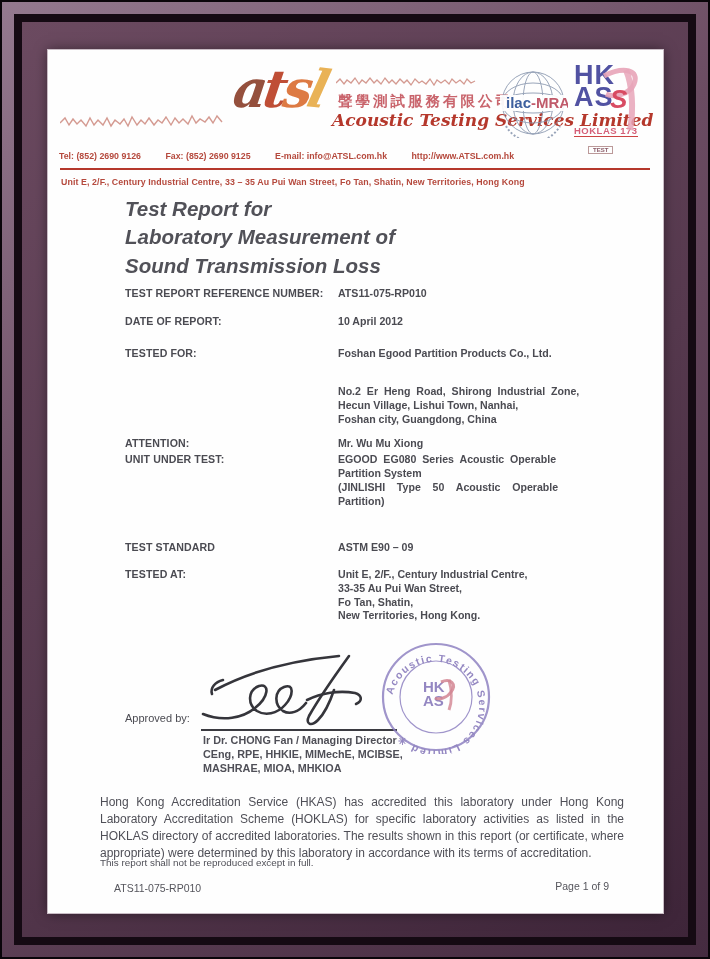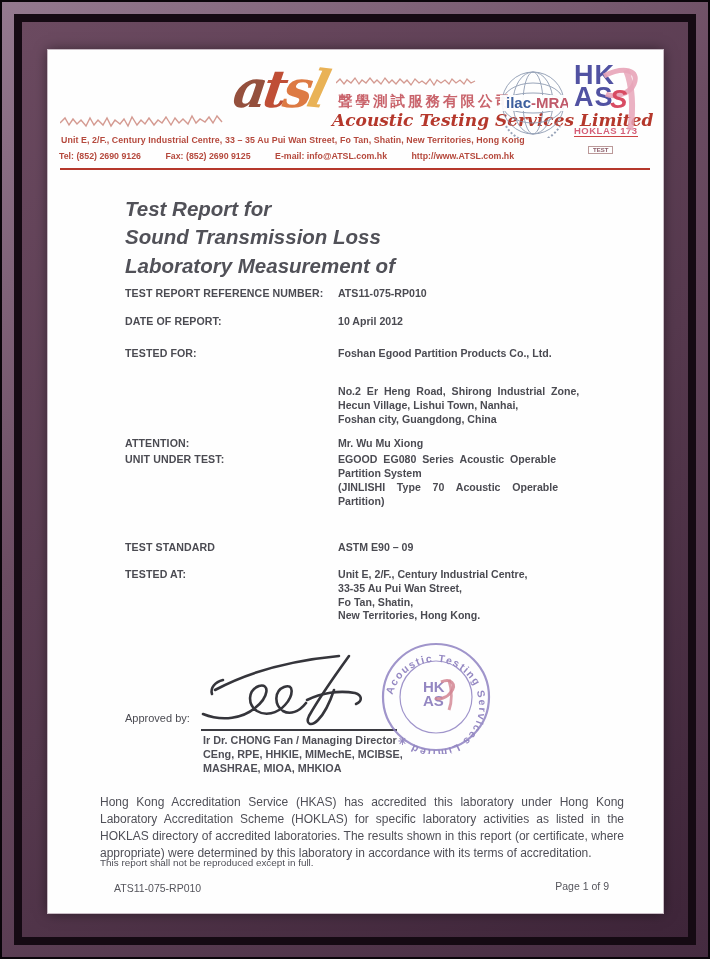--- a/index.html
+++ b/index.html
@@ -16,21 +16,21 @@
        box-shadow:0 0 0 1px #c9bcc5,0 0 12px rgba(0,0,0,.5);color:#4b4b52;}
   .abs{position:absolute;}
   
   .logo-letters{font-family:"DejaVu Serif",serif;font-style:italic;font-weight:700;
                 font-size:52px;line-height:1;transform:skewX(-8deg);letter-spacing:-4px;}
   .logo-letters span{display:inline-block;}
   .l-a{color:#95503d;} .l-t{color:#bf4e36;} .l-s{color:#dd7a43;} .l-l{color:#e9b256;transform:rotate(6deg);}
   .zh-name{font-size:14.5px;font-weight:700;letter-spacing:3px;color:#c9646c;white-space:nowrap;}
   .en-name{font-family:"DejaVu Serif",serif;font-style:italic;font-weight:700;
            font-size:17px;color:#b5382c;white-space:nowrap;}
-  .addr-line{font-size:8.8px;font-weight:700;color:#b5493d;white-space:nowrap;letter-spacing:.1px;}
+  .addr-line{font-size:8.8px;font-weight:700;color:#b5493d;white-space:nowrap;letter-spacing:.1px;margin-top:42px;}
   .contact-line{font-size:8.8px;font-weight:700;color:#b5493d;white-space:nowrap;}
   .contact-line span{margin-right:22px;}
   .red-rule{height:2px;background:#b5382c;}
   
   .hkas-letters{font-weight:900;color:#5152a2;font-size:27px;line-height:.82;letter-spacing:1px;}
   .hoklas{font-size:9.5px;font-weight:900;color:#d56079;letter-spacing:.5px;border-bottom:1.5px solid #c44;padding-bottom:0;}
   .hoklas-test{font-size:6px;font-weight:700;color:#8a5a66;border:.5px solid #b99;padding:0 4px;display:inline-block;margin-top:1px;}
   
   .ilac-text-blue{fill:#3d5f9e;font-weight:900;font-size:15px;font-family:"Liberation Sans",sans-serif;}
   .ilac-text-red{fill:#c05a6a;font-weight:900;font-size:15px;font-family:"Liberation Sans",sans-serif;}
@@ -112,22 +112,22 @@
     <div class="abs contact-line" style="left:11px;top:101px;">
       <span>Tel: (852) 2690 9126</span>
       <span>Fax: (852) 2690 9125</span>
       <span>E-mail: info@ATSL.com.hk</span>
       <span>http://www.ATSL.com.hk</span>
     </div>
     <div class="abs red-rule" style="left:12px;top:118px;width:590px;"></div>
 
     <div class="abs title" style="left:77px;top:145px;">
       <div>Test Report for</div>
+      <div>Laboratory Measurement of</div>
       <div>Sound Transmission Loss</div>
-      <div>Laboratory Measurement of</div>
     </div>
 
     <div class="abs fields" style="left:77px;top:237px;">
       <div class="frow" style="margin-bottom:14px;">
         <div class="flabel">TEST REPORT REFERENCE NUMBER:</div>
         <div class="fvalue">ATS11-075-RP010</div>
       </div>
       <div class="frow" style="margin-bottom:18px;">
         <div class="flabel">DATE OF REPORT:</div>
         <div class="fvalue">10 April 2012</div>
@@ -143,21 +143,21 @@
 Foshan city, Guangdong, China</div>
       </div>
       <div class="frow" style="margin-bottom:3px;">
         <div class="flabel">ATTENTION:</div>
         <div class="fvalue">Mr. Wu Mu Xiong</div>
       </div>
       <div class="frow" style="margin-bottom:33px;">
         <div class="flabel">UNIT UNDER TEST:</div>
         <div class="fvalue">EGOOD  EG080  Series  Acoustic  Operable
 Partition System
-(JINLISHI    Type    70    Acoustic    Operable
+(JINLISHI    Type    50    Acoustic    Operable
 Partition)</div>
       </div>
       <div class="frow" style="margin-bottom:13px;">
         <div class="flabel">TEST STANDARD</div>
         <div class="fvalue">ASTM E90 – 09</div>
       </div>
       <div class="frow">
         <div class="flabel">TESTED AT:</div>
         <div class="fvalue">Unit E, 2/F., Century Industrial Centre,
 33-35 Au Pui Wan Street,

